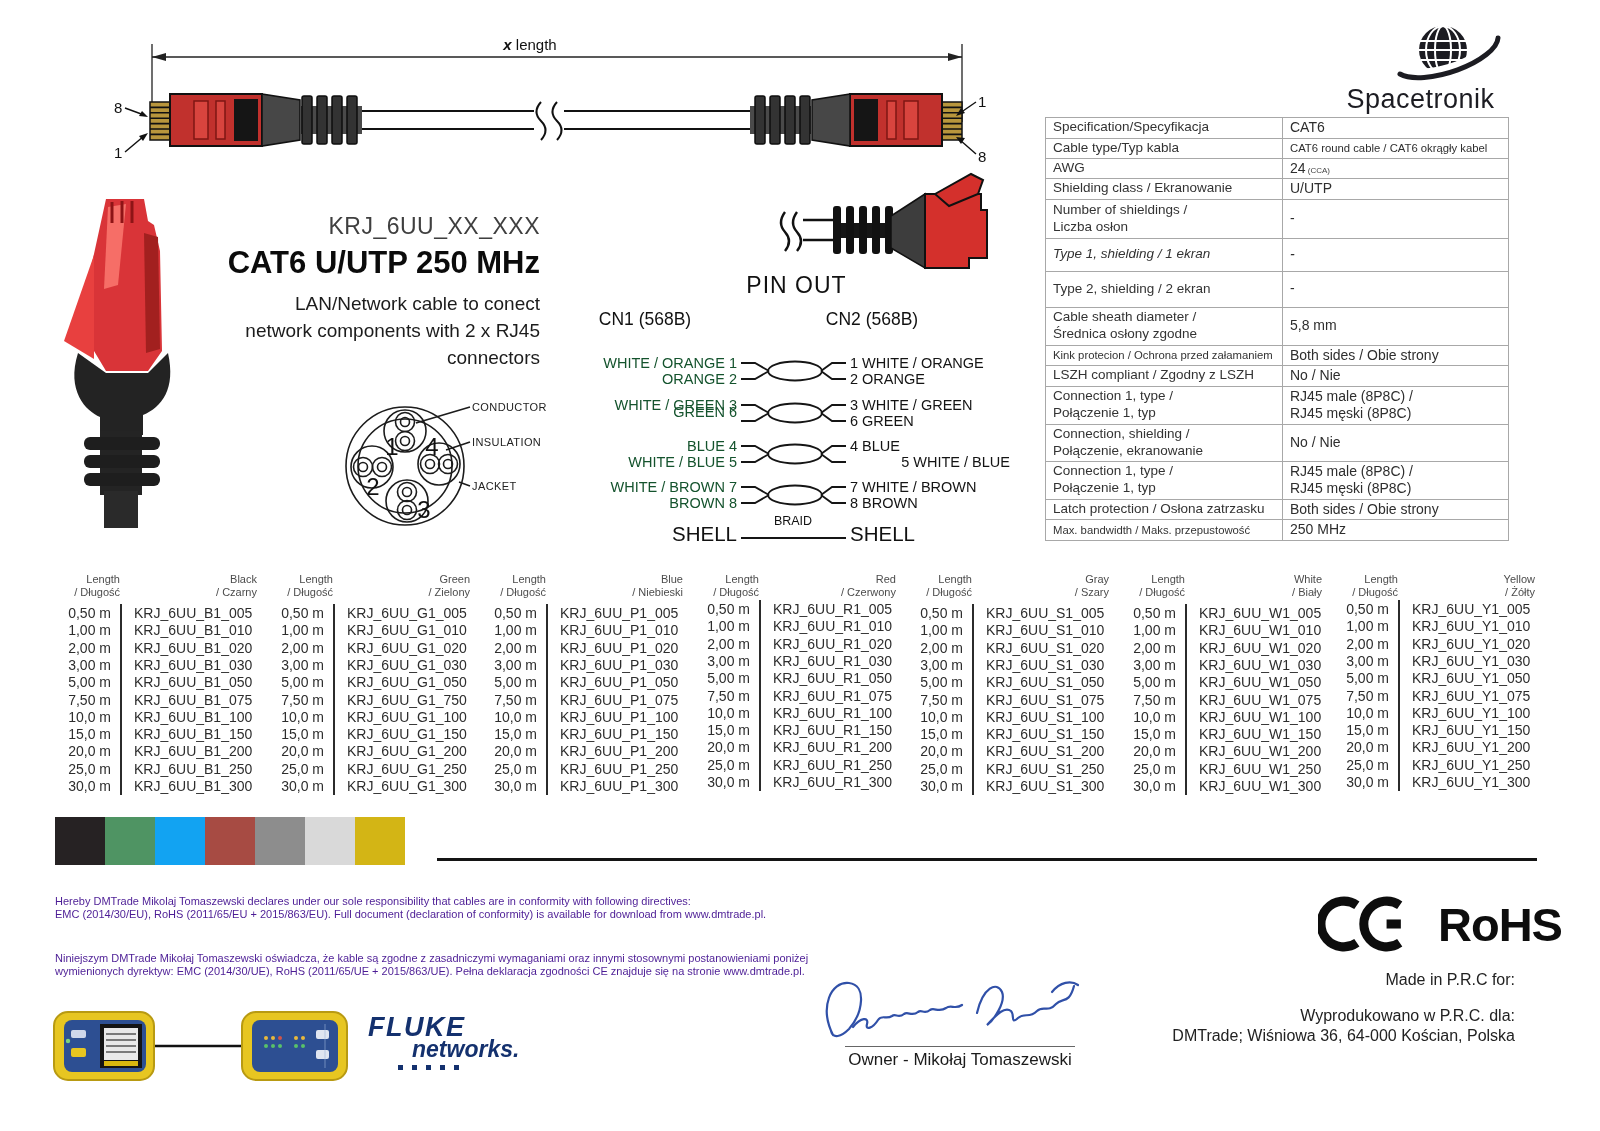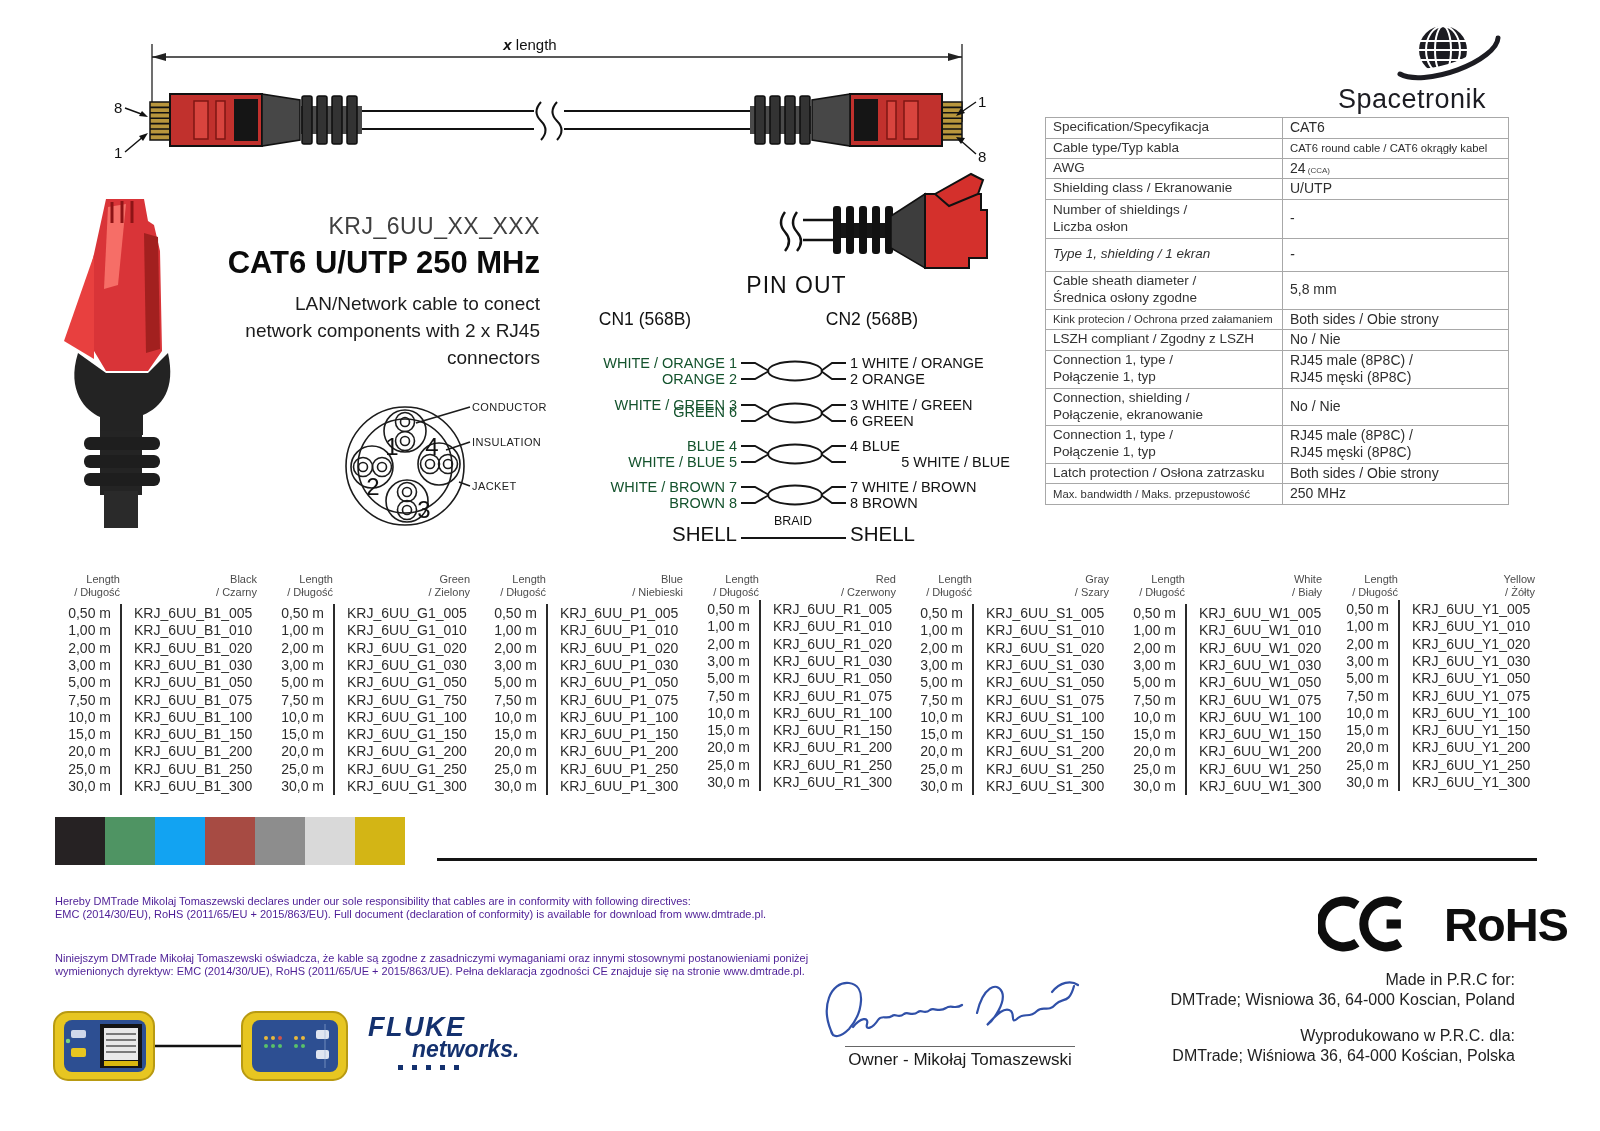--- a/index.html
+++ b/index.html
@@ -5,21 +5,21 @@
   html,body{margin:0;padding:0}
   body{width:1600px;height:1131px;position:relative;background:#fff;
        font-family:"Liberation Sans",sans-serif;overflow:hidden;color:#222}
   .abs{position:absolute}
 
   
   #topdiag{left:100px;top:22px}
   #topdiag text{font-family:"Liberation Sans",sans-serif}
 
   
-  #brand{left:1338px;top:22px;width:165px;}
+  #brand{left:1338px;top:22px;width:165px;text-align:center}
   #brand .bname{font-size:27px;color:#1c1c22;letter-spacing:.5px;margin-top:-4px}
 
   
   #spec{left:1045px;top:117px}
   table.spec{border-collapse:collapse;width:447px;table-layout:fixed}
   table.spec td{border:1px solid #a8a8a8;padding:1px 7px;vertical-align:middle;
                 white-space:pre-line;line-height:1.25}
   td.sl{width:222px;font-size:13.5px;color:#333}
   td.sv{width:211px;font-size:14px;color:#2e2e2e}
   td.sm{font-size:11.3px}
@@ -74,21 +74,21 @@
   .sw{width:50px;height:48px}
   #divline{left:437px;top:858px;width:1100px;height:3px;background:#141414}
 
   
   .decl{left:55px;width:1020px;font-size:11px;line-height:1.18;color:#4c1d95;white-space:pre-line}
   #decl-en{top:895px}
   #decl-pl{top:952px}
 
   
   #certs{left:1318px;top:893px;display:flex;align-items:center}
-  #rohs{font-size:47px;font-weight:800;letter-spacing:-1px;color:#0d0d0d;margin-left:26px}
+  #rohs{font-size:47px;font-weight:800;letter-spacing:-1px;color:#0d0d0d;margin-left:20px}
 
   
   #madein{left:1085px;top:970px;width:430px;text-align:right;font-size:16px;line-height:1.25;color:#222}
   #madein .blk2{margin-top:16px}
 
   
   #flukedev{left:52px;top:1008px}
   #flukelogo{left:368px;top:1012px;width:170px;color:#14316e}
   #flukelogo .f1{font-size:27px;font-weight:700;font-style:italic;letter-spacing:1.5px}
   #flukelogo .f2{font-size:23px;font-style:italic;font-weight:600;margin:-7px 0 0 44px}
@@ -180,20 +180,24 @@
           <td class="sl">Shielding class / Ekranowanie</td>
           <td class="sv">U/UTP</td>
         </tr>
         <tr style="height: 39px;">
           <td class="sl">Number of shieldings /
 Liczba osłon</td>
           <td class="sv">-</td>
         </tr>
         <tr style="height: 33px; font-style: italic;">
           <td class="sl">Type 1, shielding / 1 ekran</td>
+          <td class="sv">-</td>
+        </tr>
+        <tr style="height: 36px;">
+          <td class="sl">Type 2, shielding / 2 ekran</td>
           <td class="sv">-</td>
         </tr>
         <tr style="height: 38px;">
           <td class="sl">Cable sheath diameter /
 Średnica osłony zgodne</td>
           <td class="sv">5,8 mm</td>
         </tr>
         <tr style="height: 19px;">
           <td class="sl sm">Kink protecion  / Ochrona przed załamaniem</td>
           <td class="sv">Both sides / Obie strony</td>
@@ -747,21 +751,20 @@
   <svg width="100" height="62" viewBox="0 0 105 62">
     <path d="M40.8 11.3 A24 24 0 1 0 40.8 50.7" stroke="#0d0d0d" stroke-width="9.5" fill="none"></path>
     <path d="M85.8 11.3 A24 24 0 1 0 85.8 50.7" stroke="#0d0d0d" stroke-width="9.5" fill="none"></path>
     <path d="M72 31 H87" stroke="#0d0d0d" stroke-width="9.5"></path>
   </svg>
   <div id="rohs">RoHS</div>
 </div>
 
 <div id="madein" class="abs">
   <div>Made in P.R.C for:</div>
-  <div>DMTrade; Wisniowa 36, 64-000 Koscian, Poland</div>
   <div class="blk2">Wyprodukowano w P.R.C. dla:</div>
   <div>DMTrade; Wiśniowa 36, 64-000 Kościan, Polska</div>
 </div>
 
 <svg id="flukedev" class="abs" width="345" height="78" viewBox="0 0 345 78">
   <path d="M102 38 H190" stroke="#111" stroke-width="2.5"></path>
   <rect x="2" y="4" width="100" height="68" rx="14" fill="#e7c621" stroke="#b89a12" stroke-width="2"></rect>
   <rect x="12" y="12" width="82" height="52" rx="8" fill="#2d4f92"></rect>
   <rect x="48" y="16" width="42" height="44" fill="#141414"></rect>
   <rect x="52" y="20" width="34" height="32" fill="#e9e9e9"></rect>

